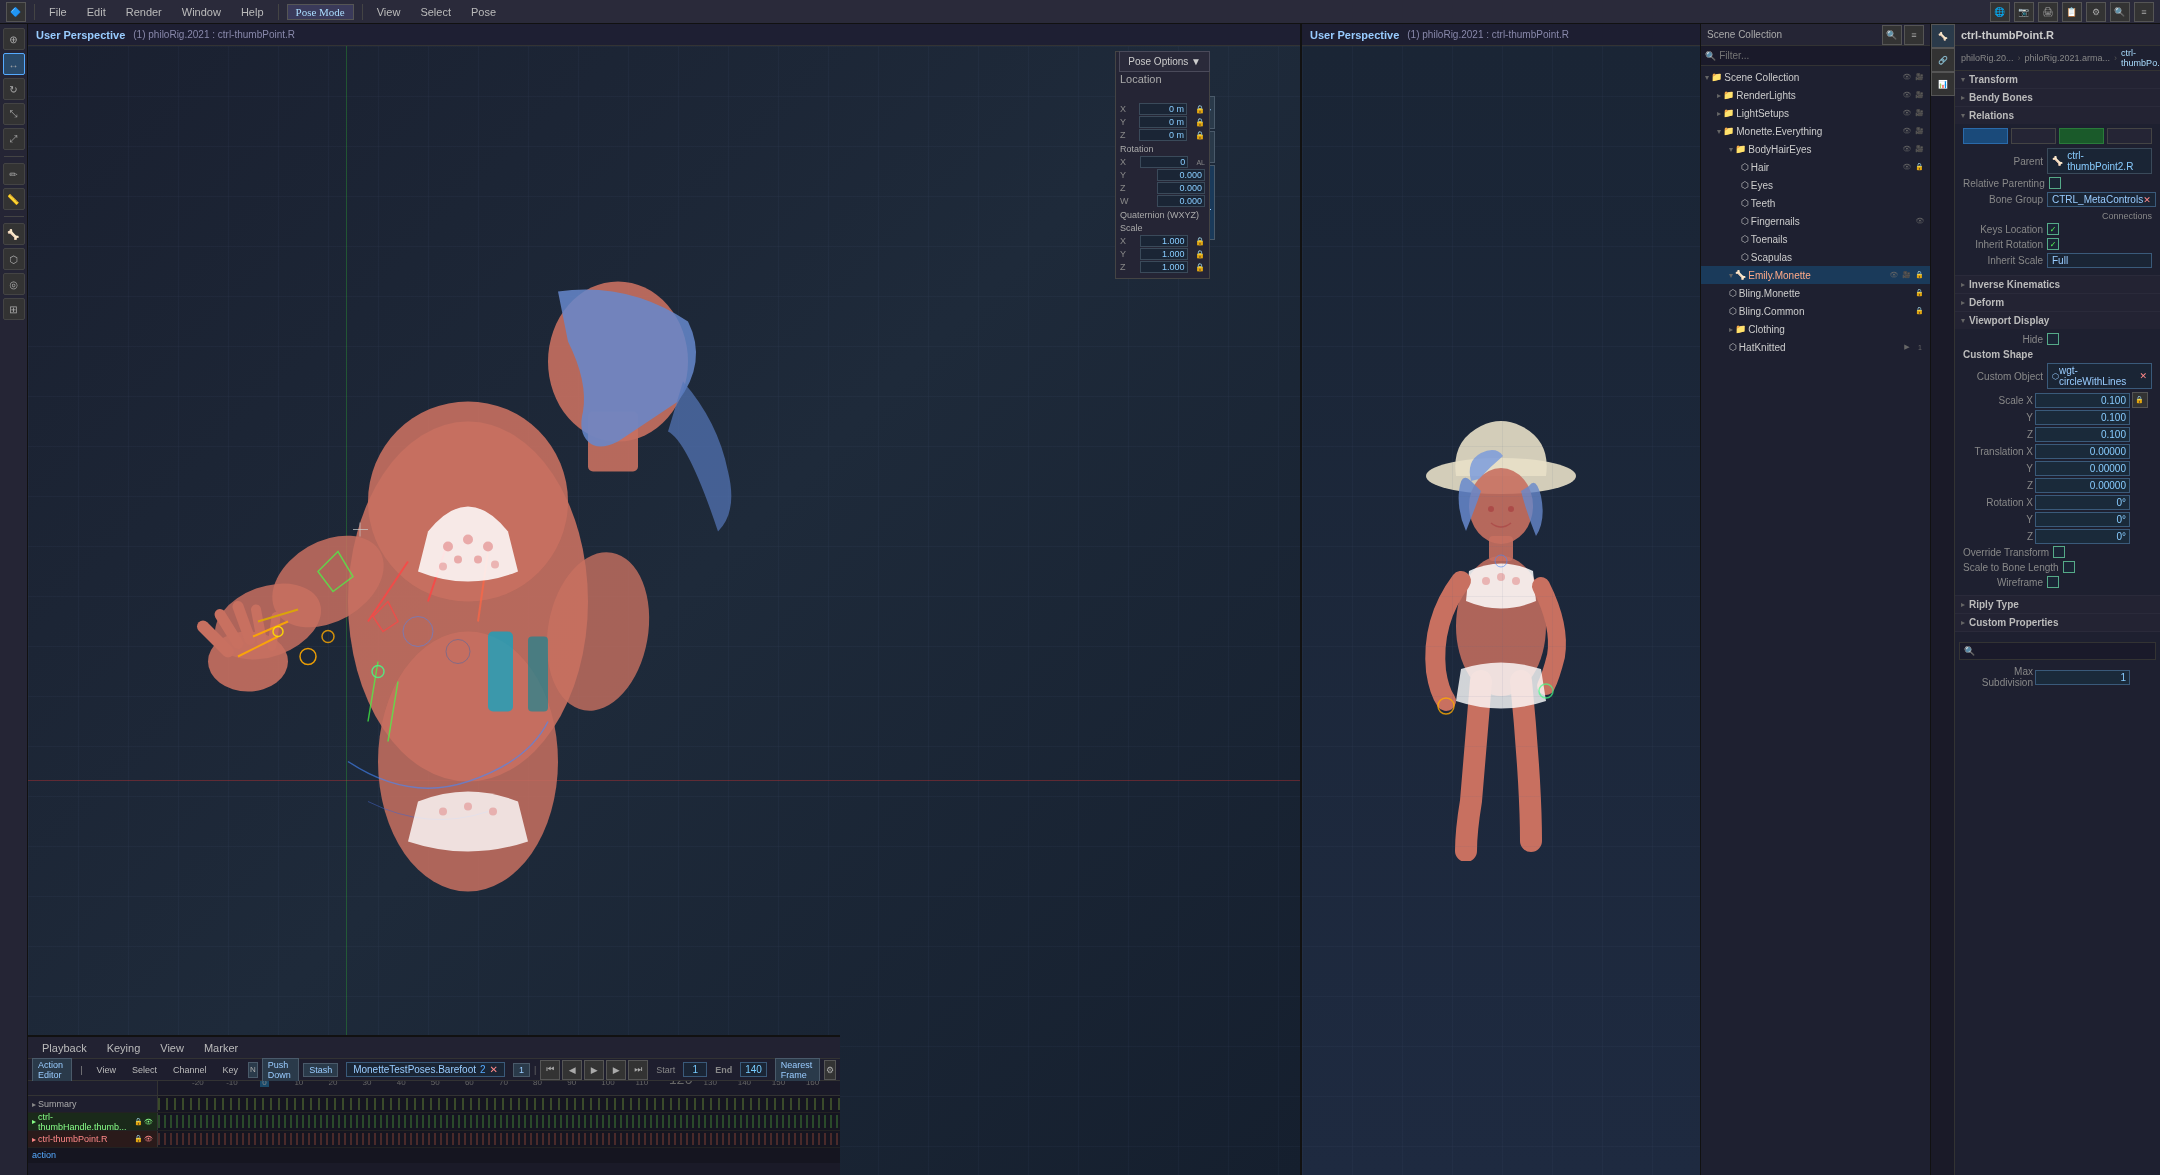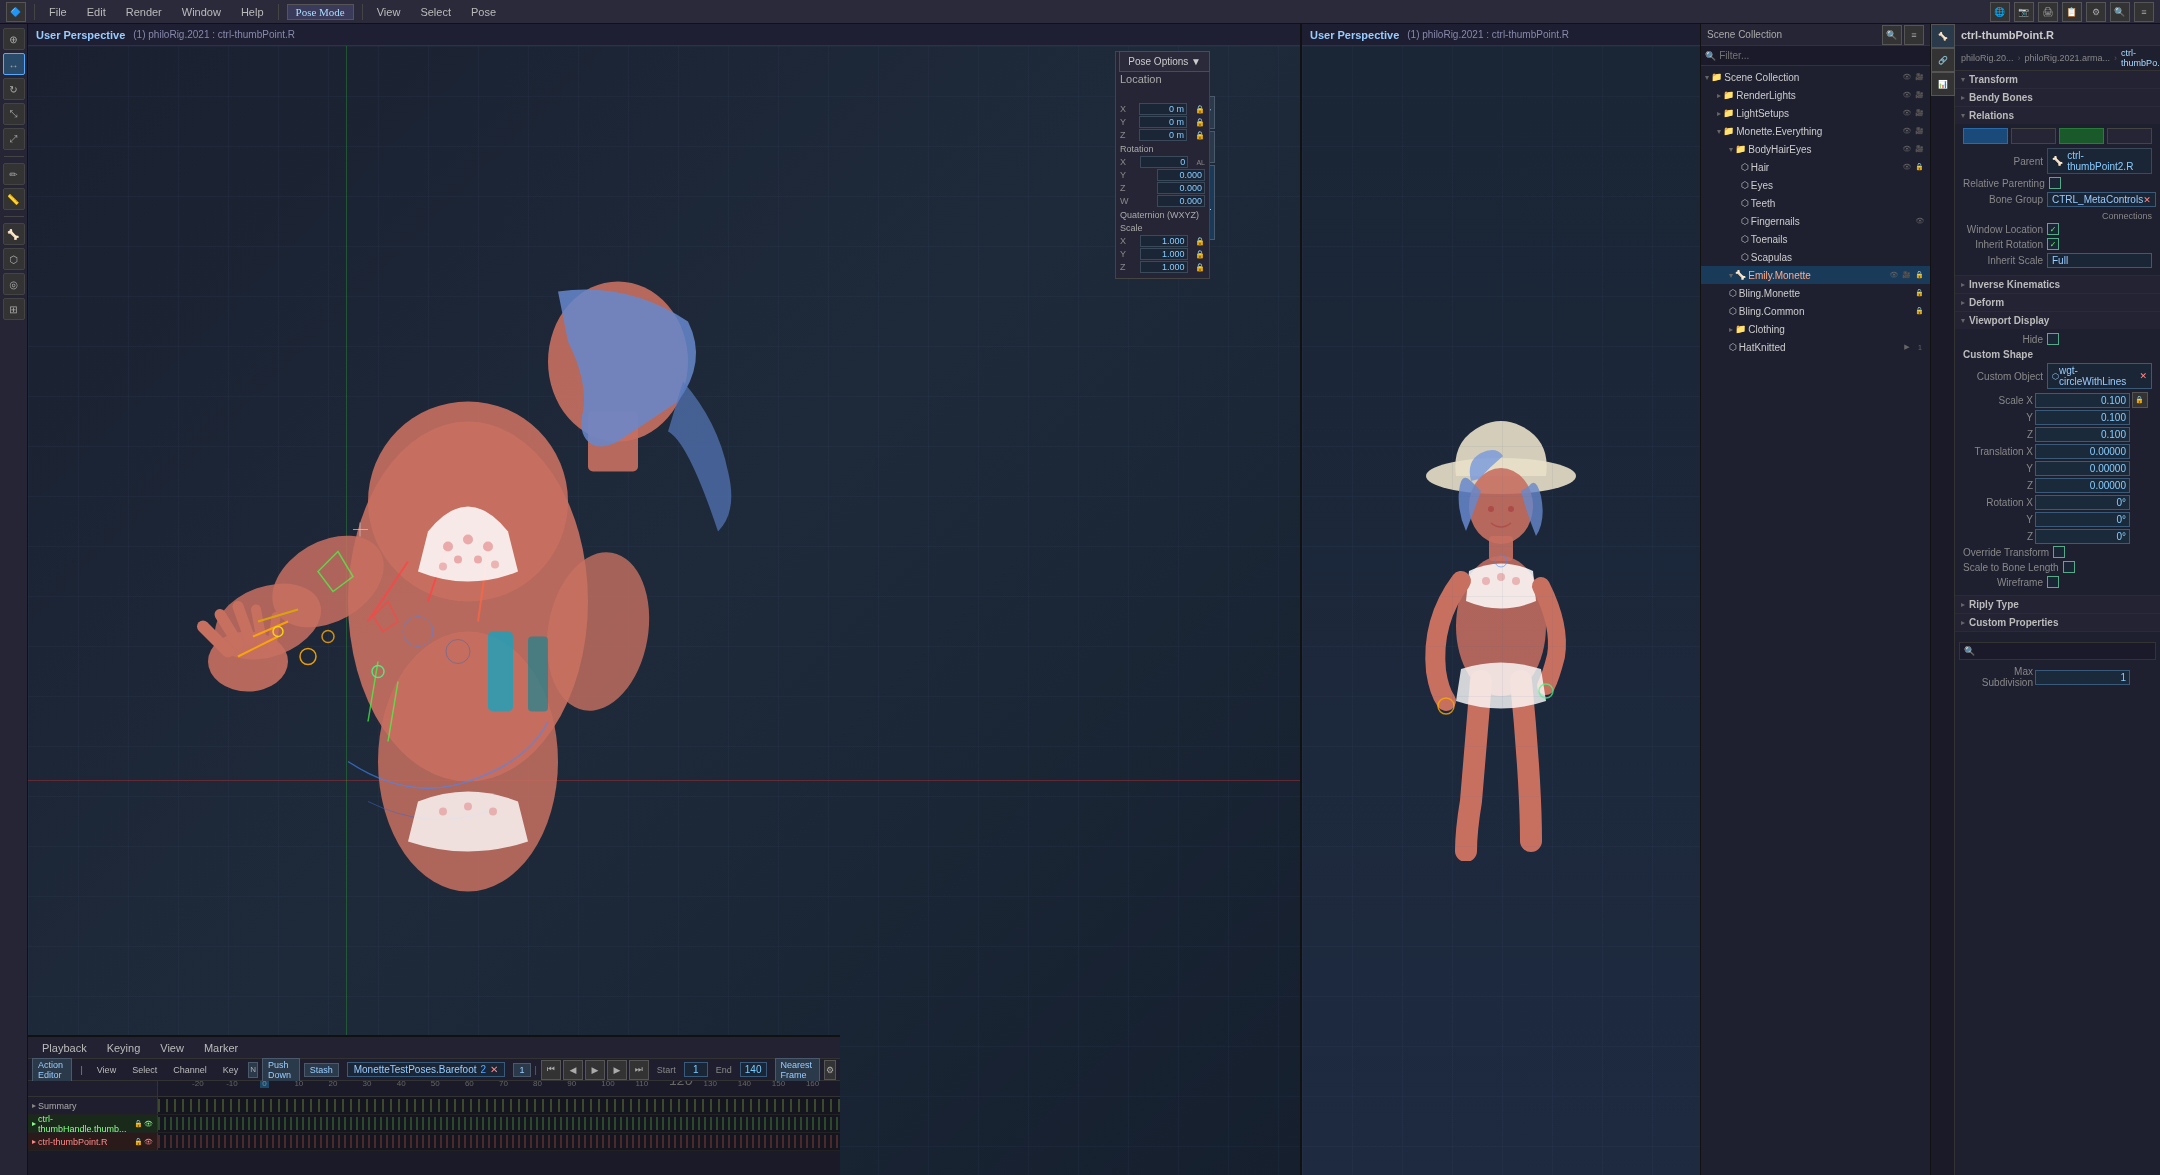--- a/index.html
+++ b/index.html
@@ -711,21 +711,21 @@
         <span style="font-size:9px;color:#666;">|</span>
         <div style="display:flex;align-items:center;gap:2px;">
           <div class="icon-btn">⏮</div>
           <div class="icon-btn">◀</div>
           <div class="icon-btn">▶</div>
           <div class="icon-btn">▶</div>
           <div class="icon-btn">⏭</div>
         </div>
         <span style="font-size:9px;color:#888;margin:0 4px;">Start</span>
         <div class="number-field" style="width:35px;">1</div>
-        <span style="font-size:9px;color:#888;margin:0 4px;">End</span>
+        <span style="font-size:9px;color:#888;margin:0 4px;font-weight:bold;">End</span>
         <div class="number-field" style="width:35px;">140</div>
         <div class="ctrl-btn" style="font-size:9px;margin-left:4px;">Nearest Frame</div>
         <div class="icon-btn">⚙</div>
       </div>
 
       <div style="display:flex;flex-direction:column;height:82px;overflow:hidden;">
 
         <div id="timeline-ruler">
           <div style="position:absolute;top:0;left:0;right:0;height:100%;display:flex;align-items:center;">
             <div style="width:130px;border-right:1px solid #333;height:100%;background:#1e1e2e;"></div>
@@ -784,20 +784,23 @@
             <div style="display:flex;gap:1px;margin-left:auto;">
               <span style="font-size:7px;">🔒</span>
               <span style="font-size:7px;">👁</span>
             </div>
           </div>
           <div class="track-content">
             <div style="position:absolute;top:2px;bottom:2px;left:0;right:0;background:repeating-linear-gradient(90deg,#4a2a2a 0px,#4a2a2a 2px,transparent 2px,transparent 6px);"></div>
           </div>
         </div>
 
+        <div style="height:16px;background:#151520;display:flex;align-items:center;padding-left:4px;">
+          <span style="font-size:9px;color:#5af;">action</span>
+        </div>
       </div>
     </div>
   </div>
 
   <div id="right-viewport">
     <div id="right-viewport-header">
       <span class="viewport-label">User Perspective</span>
       <span class="viewport-sublabel">(1) philoRig.2021 : ctrl-thumbPoint.R</span>
     </div>
     <div id="right-viewport-content">
@@ -1042,21 +1045,21 @@
             <span class="prop-field-label">Bone Group</span>
             <div class="dropdown-field">
               <span>CTRL_MetaControls</span>
               <span class="dropdown-x">✕</span>
             </div>
           </div>
 
           <div style="font-size:9px;color:#888;margin:4px 0 2px;text-align:right;">Connections</div>
 
           <div class="prop-field-row">
-            <span class="prop-field-label">Window Location</span>
+            <span class="prop-field-label">Keys Location</span>
             <div class="prop-checkbox">✓</div>
           </div>
 
           <div class="prop-field-row">
             <span class="prop-field-label">Inherit Rotation</span>
             <div class="prop-checkbox">✓</div>
           </div>
 
           <div class="dropdown-row">
             <span class="prop-field-label">Inherit Scale</span>

